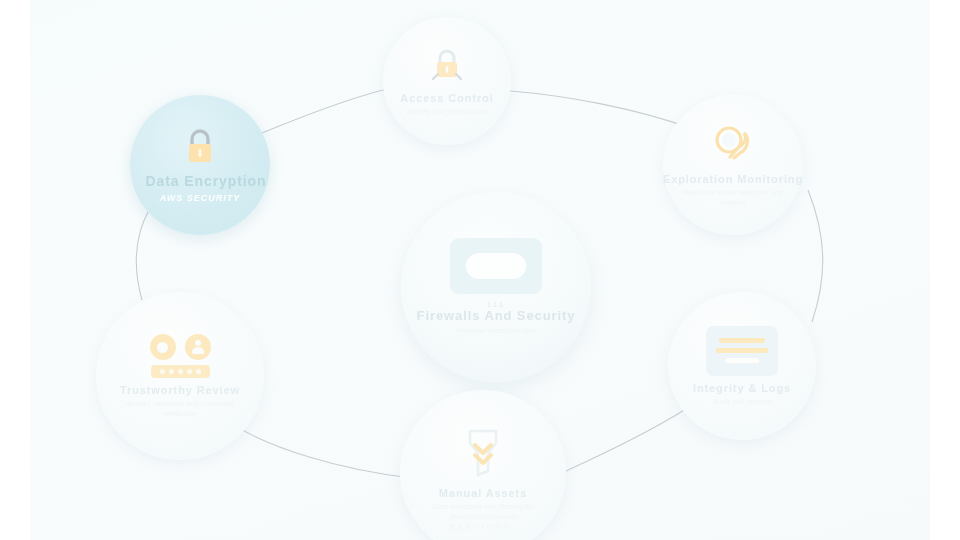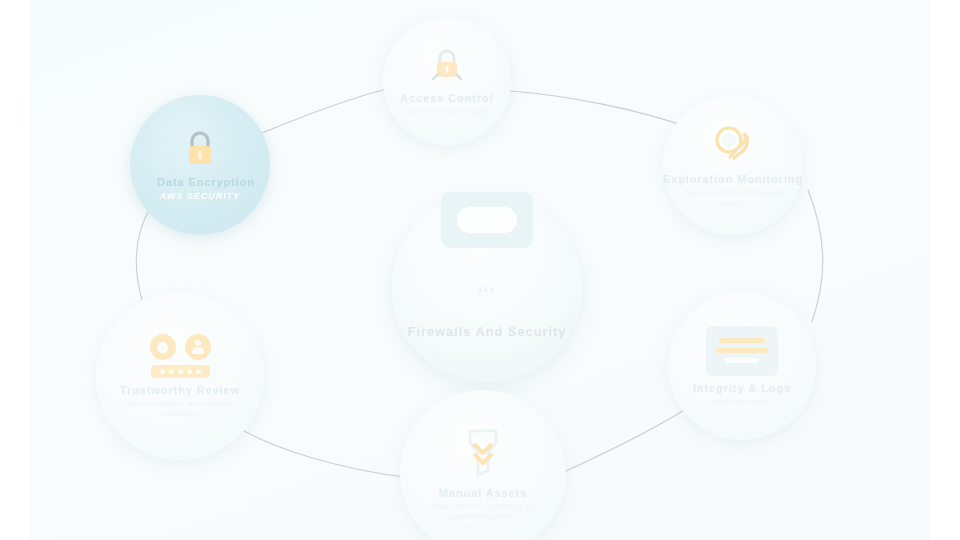--- a/index.html
+++ b/index.html
@@ -67,21 +67,21 @@
     padding: 0 16px;
     font-style: italic;
   }
 
   
   .node.primary {
     width: 140px; height: 140px;
     background: radial-gradient(circle at 40% 32%, #e2f3f7 0%, #d3ecf2 58%, #cde9f0 100%);
     box-shadow: 0 4px 14px rgba(150, 190, 205, 0.25);
   }
-  .node.primary .n-title { color: #b9d8e0; font-size: 11px; margin-left: 12px; }
+  .node.primary .n-title { color: #b9d8e0; font-size: 14px; margin-left: 12px; }
   .node.primary .n-sub   { color: #ffffff; font-size: 9px; font-weight: bold; letter-spacing: 1px; }
 
   
   .node.ghost {
     background: radial-gradient(circle at 42% 30%, #fdfefe 0%, #f7fbfc 55%, #f2f8fa 100%);
     box-shadow: 0 4px 16px rgba(170, 200, 210, 0.18);
   }
   .node.ghost .n-title { color: #e3ecef; font-size: 11px; }
   .node.ghost .n-sub   { color: #eef5f7; font-size: 7.5px; }
 
@@ -172,21 +172,21 @@
     <g fill="none" stroke="#bcc7cb" stroke-width="1.1" opacity="0.85">
       <path d="M262,133 C330,105 370,92 400,86"></path>
       <path d="M498,90 C570,95 640,110 690,128"></path>
       <path d="M808,190 C828,240 826,280 812,322"></path>
       <path d="M700,400 C640,440 570,468 560,474"></path>
       <path d="M412,478 C340,470 270,448 232,424"></path>
       <path d="M142,300 C128,250 140,205 178,180"></path>
     </g>
   </svg>
 
-  <div class="node hub" style="left:392px; top:192px;justify-content:space-between;">
+  <div class="node hub" style="left:401px; top:192px;">
     <div class="icon-wrap">
       <div class="card-icon">
           <div class="slab"></div>
         </div>
     </div>
     <div class="n-kicker">111</div>
     <div class="n-title">Firewalls And Security</div>
     <div class="n-sub">Perimeter protection layer</div>
   </div>
 

